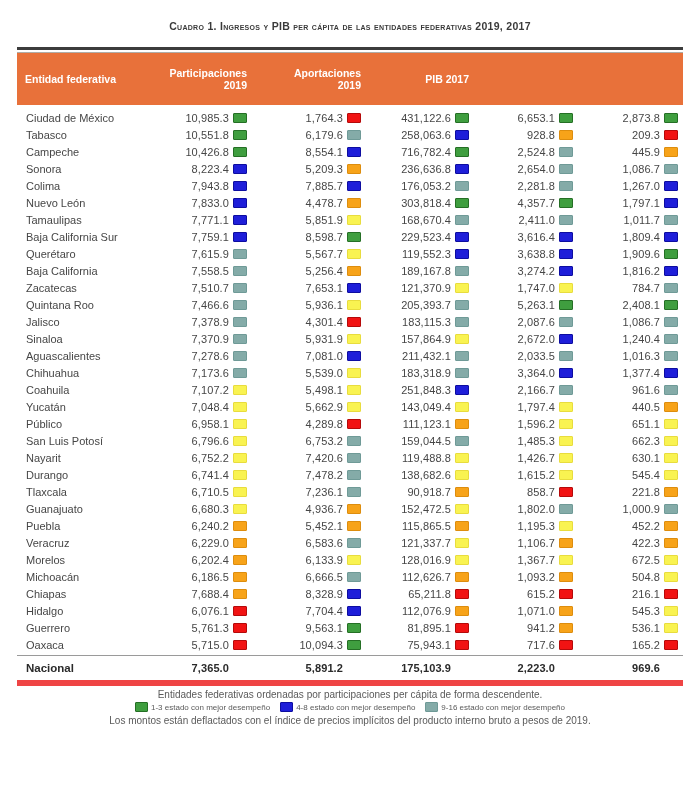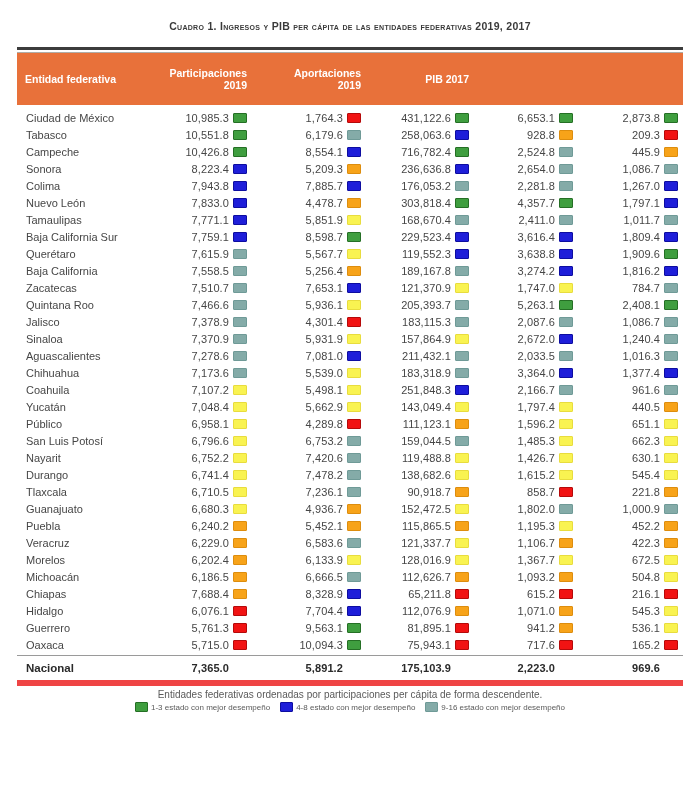--- a/index.html
+++ b/index.html
@@ -897,15 +897,16 @@
           <span class="chip" style="background: rgb(30, 30, 217); border-color: rgb(13, 13, 160);"></span>
           <span>4-8 estado con mejor desempeño</span>
         </span>
         <span class="legend-item">
           <span class="chip" style="background: rgb(132, 171, 168); border-color: rgb(111, 154, 151);"></span>
           <span>9-16 estado con mejor desempeño</span>
         </span>
       </div>
     </div>
 
+  <div class="note">Los montos están deflactados con el índice de precios implícitos del producto interno bruto a pesos de 2019.</div>
 
 
 </div>
 
 </body></html>

